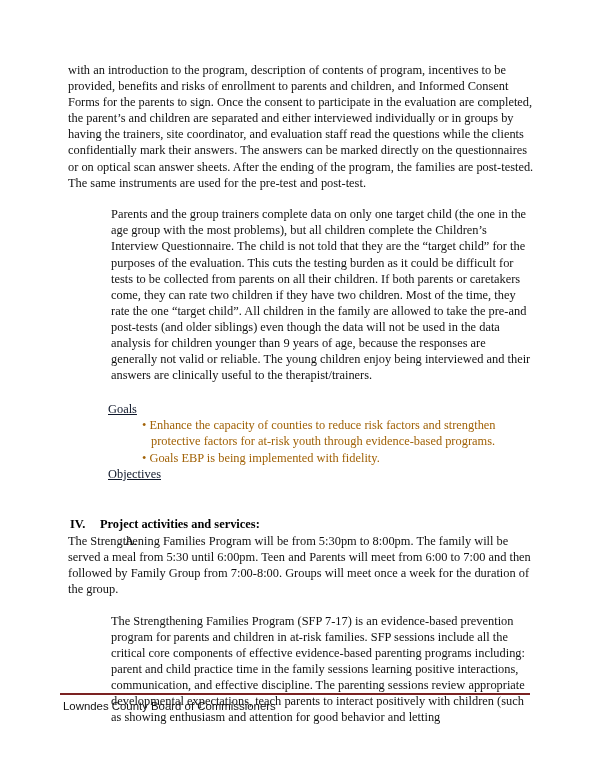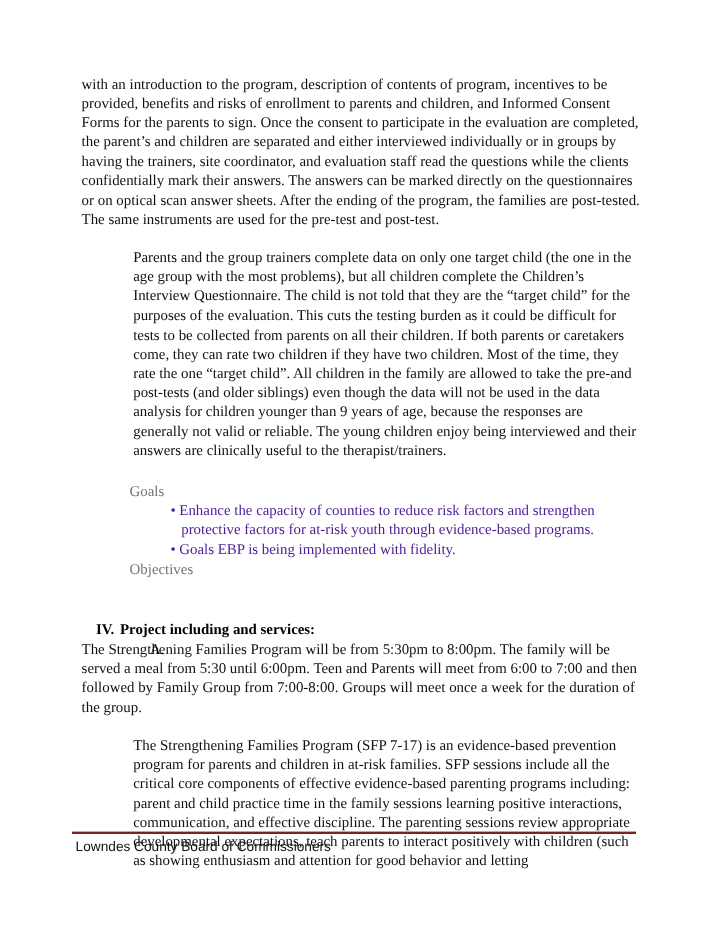--- a/index.html
+++ b/index.html
@@ -50,52 +50,53 @@
 
   
   .goals-block {
     margin-top: 18px;
     margin-bottom: 0;
   }
   .goals-heading {
     font-size: 12.4px;
     line-height: 16.1px;
     margin-left: 40px;
-    color: #737373;
+    color: #0f172a;
+    text-decoration: underline;
   }
   .bullet-list {
     list-style: none;
     margin: 0;
     padding: 0;
   }
   .bullet-item {
     font-size: 12.4px;
     line-height: 16.1px;
     margin-left: 74px;
     padding-left: 9px;
     text-indent: -9px;
-    color: #4c1d95;
+    color: #a16207;
     max-width: 392px;
   }
   .bullet-item .dot {
     display: inline;
   }
 
   
   .section-block {
     margin-top: 34px;
   }
   .section-row {
     position: relative;
     font-size: 12.4px;
     line-height: 16.1px;
   }
   .section-numeral {
     position: absolute;
-    left: 12px;
+    left: 2px;
     top: 0;
     font-weight: bold;
     font-size: 12.4px;
   }
   .section-title {
     display: block;
     margin-left: 32px;
     font-weight: bold;
     font-size: 12.4px;
   }
@@ -167,21 +168,21 @@
       </ul>
 
       <div class="goals-heading">Objectives</div>
 
 
     </div>
 
     <div class="section-block">
       <div class="section-row">
         <span class="section-numeral">IV.</span>
-        <span class="section-title">Project including and services:</span>
+        <span class="section-title">Project activities and services:</span>
       </div>
       <div class="subsection-row">
         <span class="subsection-letter">A.</span>
       </div>
     </div>
 
     <p class="body-para after-section">The Strengthening Families Program will be from 5:30pm to 8:00pm. The family will be served a meal from 5:30 until 6:00pm. Teen and Parents will meet from 6:00 to 7:00 and then followed by Family Group from 7:00-8:00.  Groups will meet once a week for the duration of the group.</p>
 
     <p class="body-para tight">The Strengthening Families Program  (SFP 7-17) is an evidence-based prevention program for parents and children in at-risk families.  SFP sessions include all the critical core components of effective evidence-based parenting programs including: parent and child practice time in the family sessions learning positive interactions, communication, and effective discipline. The parenting sessions review appropriate developmental expectations, teach parents to interact positively with children (such as showing enthusiasm and attention for good behavior and letting</p>
 

